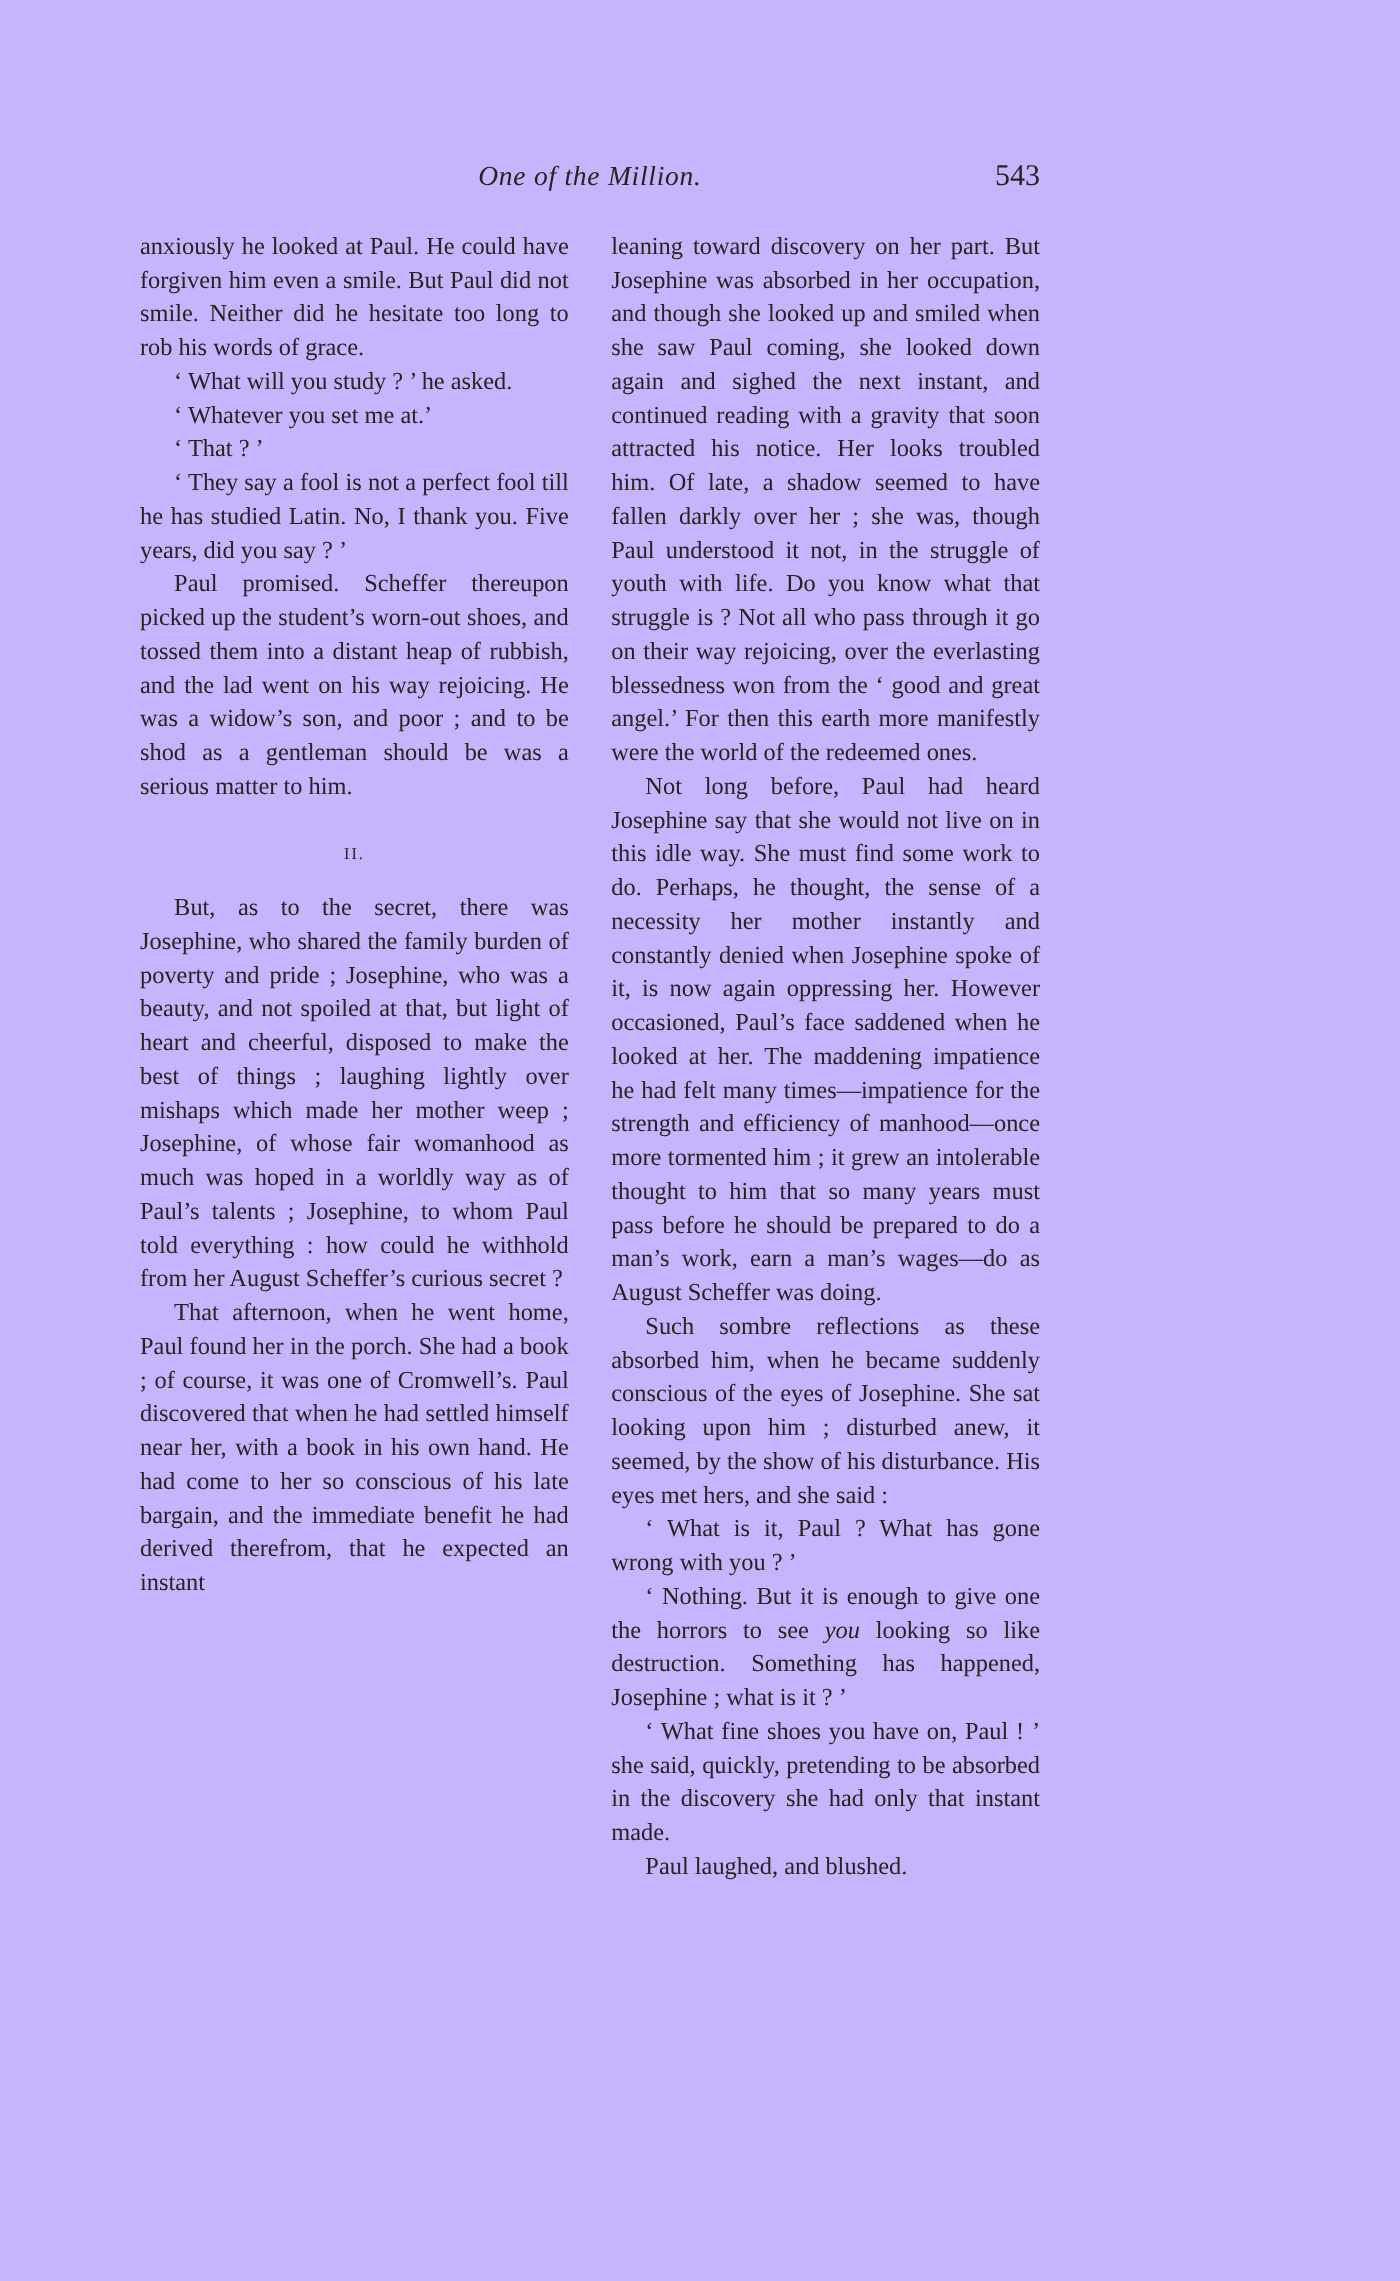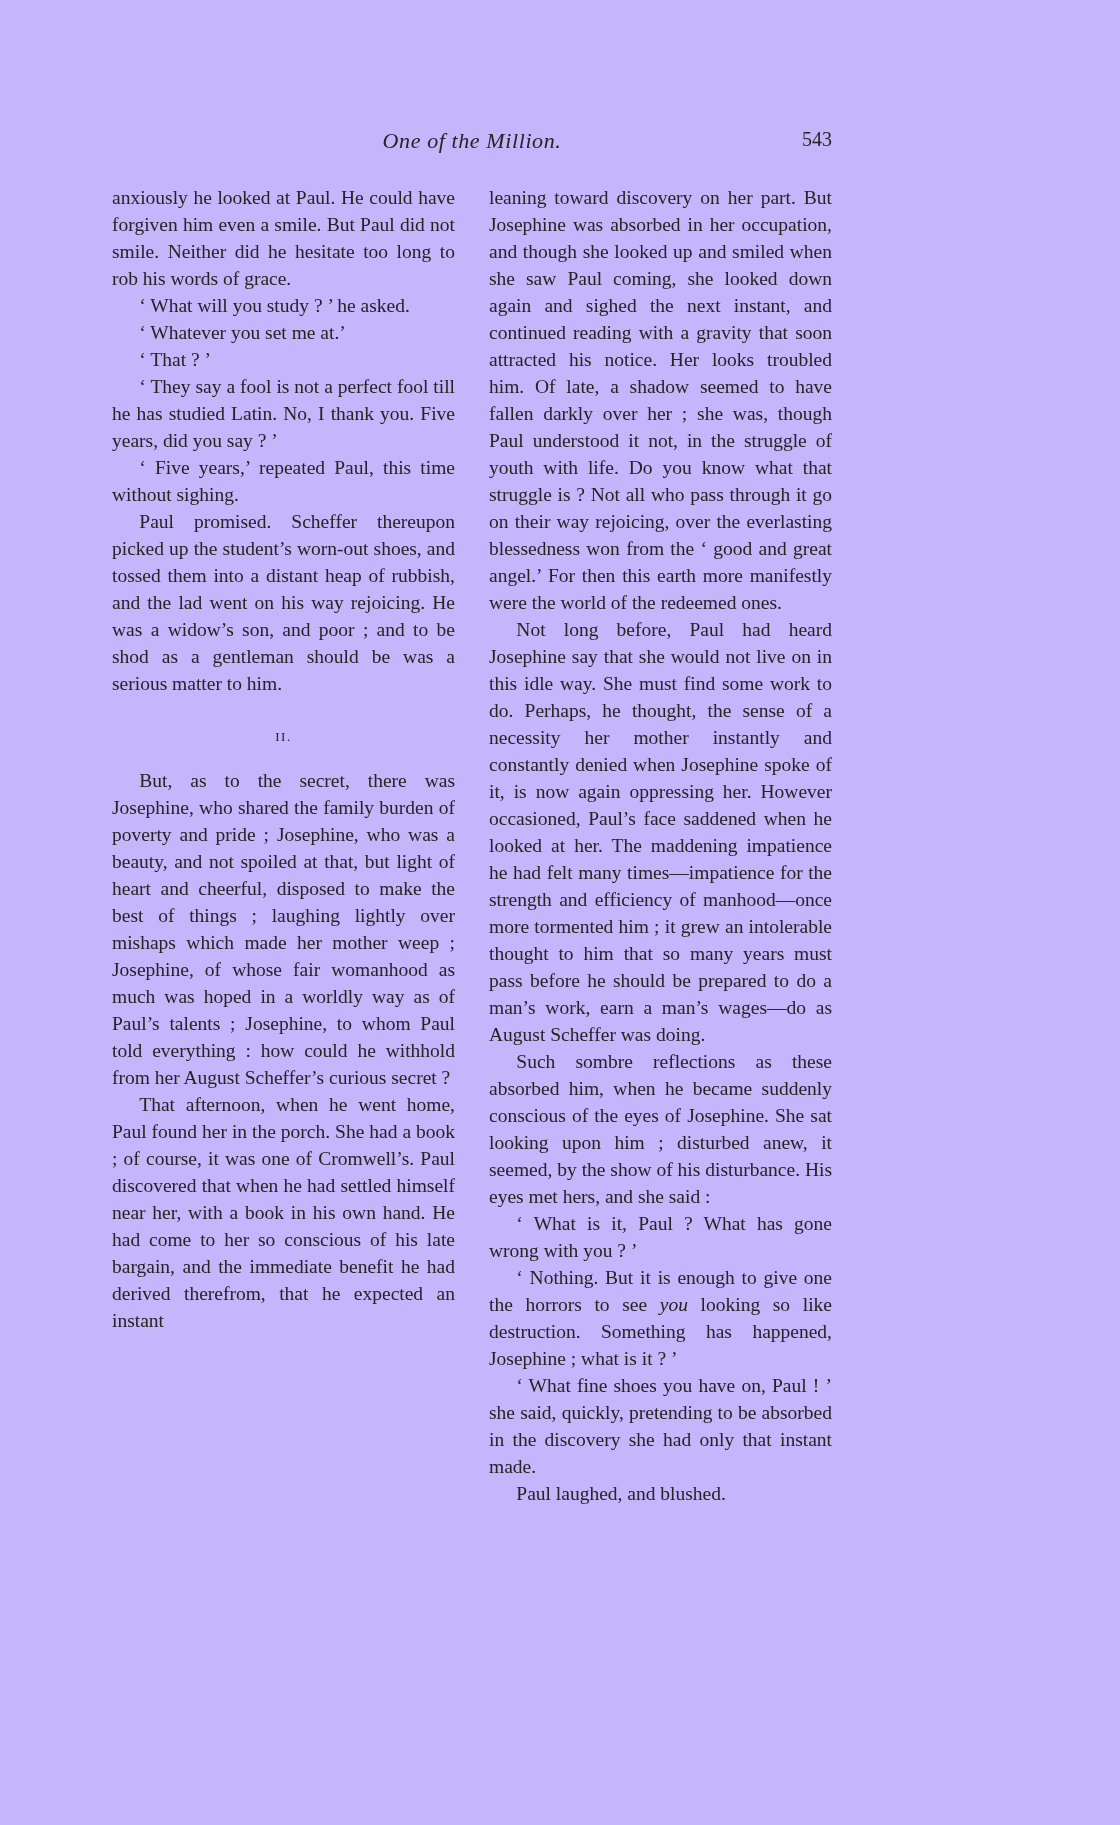--- a/index.html
+++ b/index.html
@@ -34,21 +34,21 @@
     right: 0;
     text-align: center;
     font-style: italic;
     font-size: 22px;
     letter-spacing: 0.6px;
   }
   .page-number {
     position: absolute;
     right: 0;
     top: 0;
-    font-size: 20px;
+    font-size: 24px;
   }
   .text-block {
     position: absolute;
     top: 184px;
     left: 112px;
     width: 720px;
     display: flex;
     gap: 34px;
   }
   .column {
@@ -81,21 +81,20 @@
     <div class="page-number">543</div>
   </header>
 
   <main class="text-block">
     <section class="column">
         <p class="para">anxiously he looked at Paul.  He could have forgiven him even a smile.  But Paul did not smile.  Neither did he hesitate too long to rob his words of grace.</p>
         <p class="para indent">‘ What will you study ? ’ he asked.</p>
         <p class="para indent">‘ Whatever you set me at.’</p>
         <p class="para indent">‘ That ? ’</p>
         <p class="para indent">‘ They say a fool is not a perfect fool till he has studied Latin.  No, I thank you.  Five years, did you say ? ’</p>
-        <p class="para indent">‘ Five years,’ repeated Paul, this time without sighing.</p>
         <p class="para indent">Paul promised.  Scheffer thereupon picked up the student’s worn-out shoes, and tossed them into a distant heap of rubbish, and the lad went on his way rejoicing.  He was a widow’s son, and poor ; and to be shod as a gentleman should be was a serious matter to him.</p>
         <h3 class="section-heading">II.</h3>
         <p class="para indent">But, as to the secret, there was Josephine, who shared the family burden of poverty and pride ; Josephine, who was a beauty, and not spoiled at that, but light of heart and cheerful, disposed to make the best of things ; laughing lightly over mishaps which made her mother weep ; Josephine, of whose fair womanhood as much was hoped in a worldly way as of Paul’s talents ; Josephine, to whom Paul told everything : how could he withhold from her August Scheffer’s curious secret ?</p>
         <p class="para indent">That afternoon, when he went home, Paul found her in the porch.  She had a book ; of course, it was one of Cromwell’s.  Paul discovered that when he had settled himself near her, with a book in his own hand.  He had come to her so conscious of his late bargain, and the immediate benefit he had derived therefrom, that he expected an instant</p>
       </section>
     <section class="column">
         <p class="para">leaning toward discovery on her part. But Josephine was absorbed in her occupation, and though she looked up and smiled when she saw Paul coming, she looked down again and sighed the next instant, and continued reading with a gravity that soon attracted his notice. Her looks troubled him.  Of late, a shadow seemed to have fallen darkly over her ; she was, though Paul understood it not, in the struggle of youth with life.  Do you know what that struggle is ?  Not all who pass through it go on their way rejoicing, over the everlasting blessedness won from the ‘ good and great angel.’  For then this earth more manifestly were the world of the redeemed ones.</p>
         <p class="para indent">Not long before, Paul had heard Josephine say that she would not live on in this idle way.  She must find some work to do.  Perhaps, he thought, the sense of a necessity her mother instantly and constantly denied when Josephine spoke of it, is now again oppressing her.  However occasioned, Paul’s face saddened when he looked at her.  The maddening impatience he had felt many times—impatience for the strength and efficiency of manhood—once more tormented him ; it grew an intolerable thought to him that so many years must pass before he should be prepared to do a man’s work, earn a man’s wages—do as August Scheffer was doing.</p>
         <p class="para indent">Such sombre reflections as these absorbed him, when he became suddenly conscious of the eyes of Josephine.  She sat looking upon him ; disturbed anew, it seemed, by the show of his disturbance.  His eyes met hers, and she said :</p>
         <p class="para indent">‘ What is it, Paul ?  What has gone wrong with you ? ’</p>

